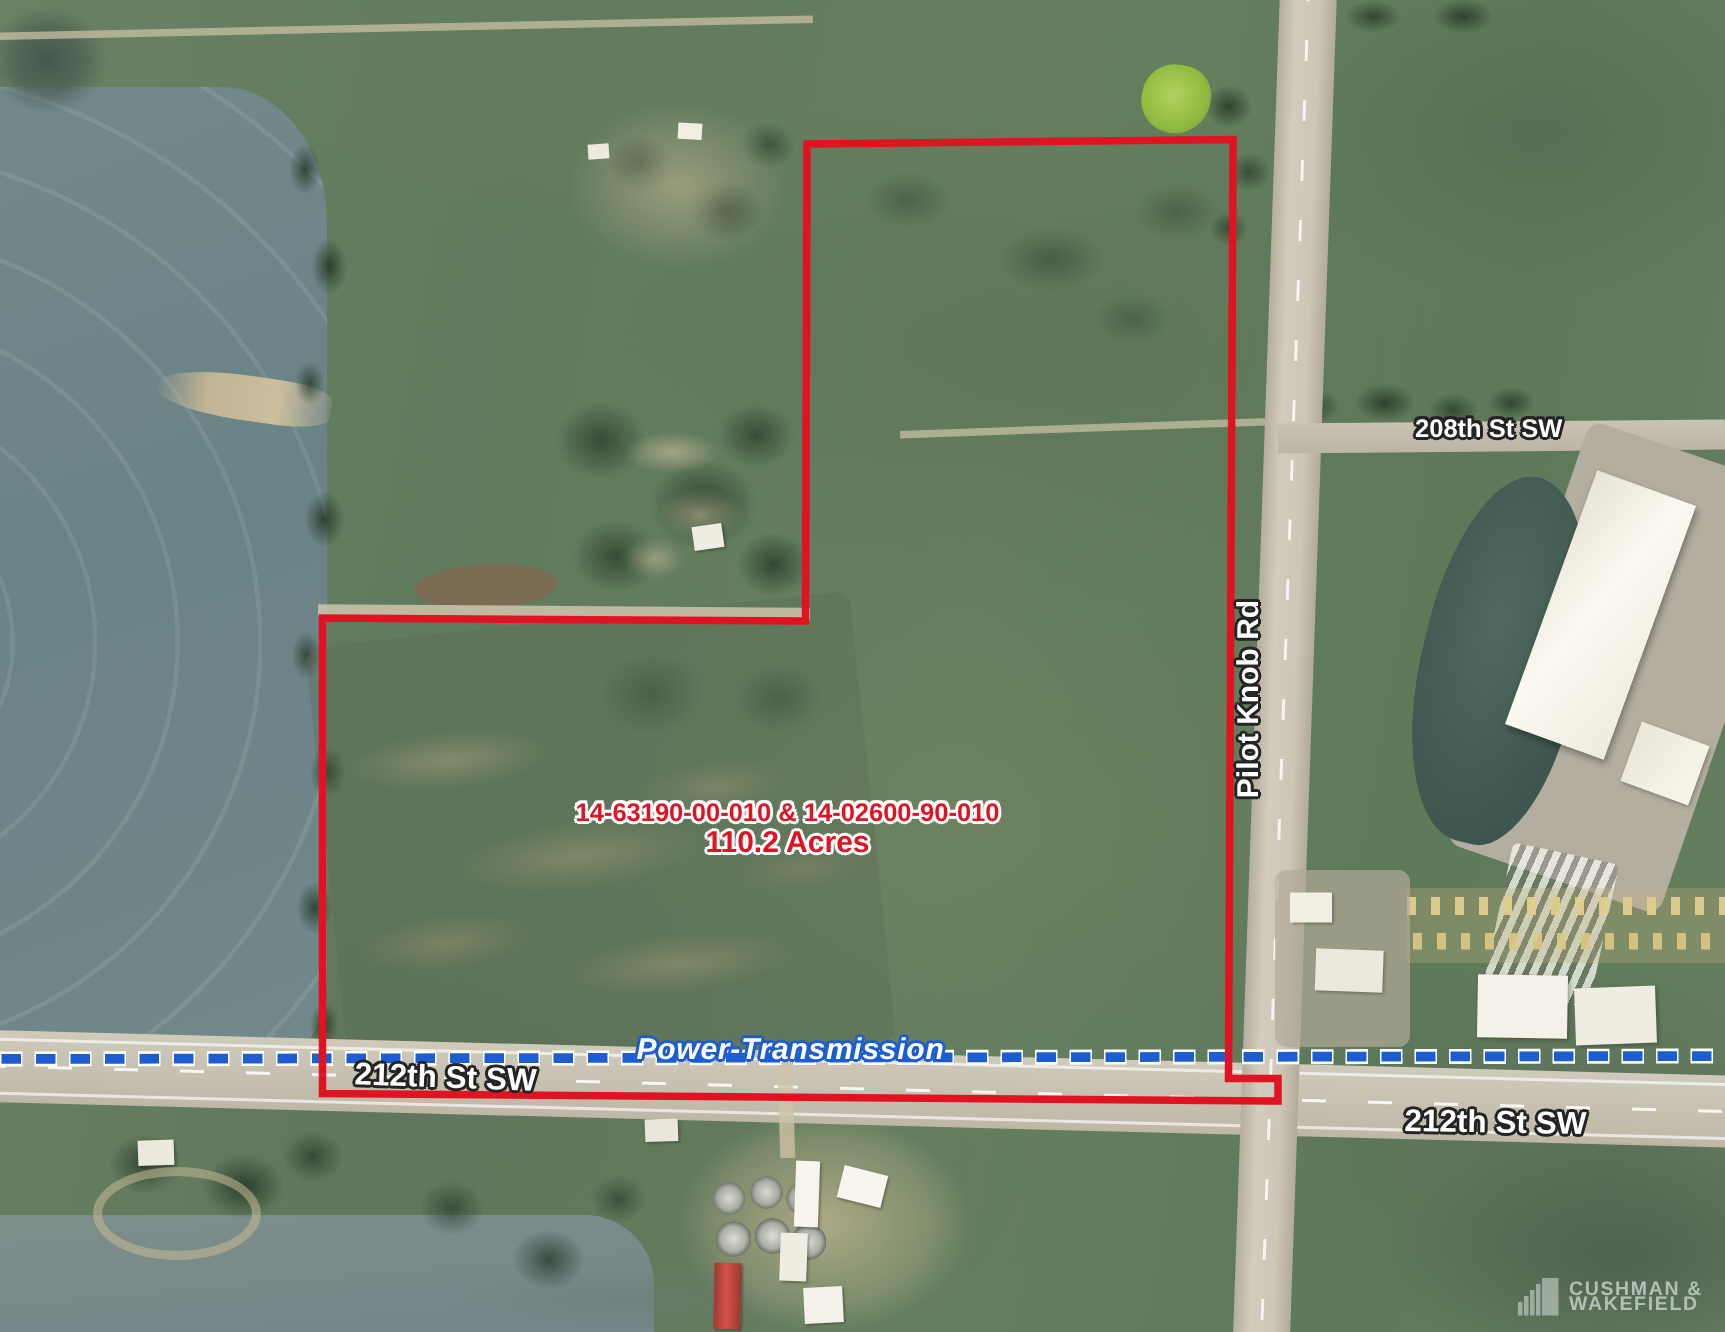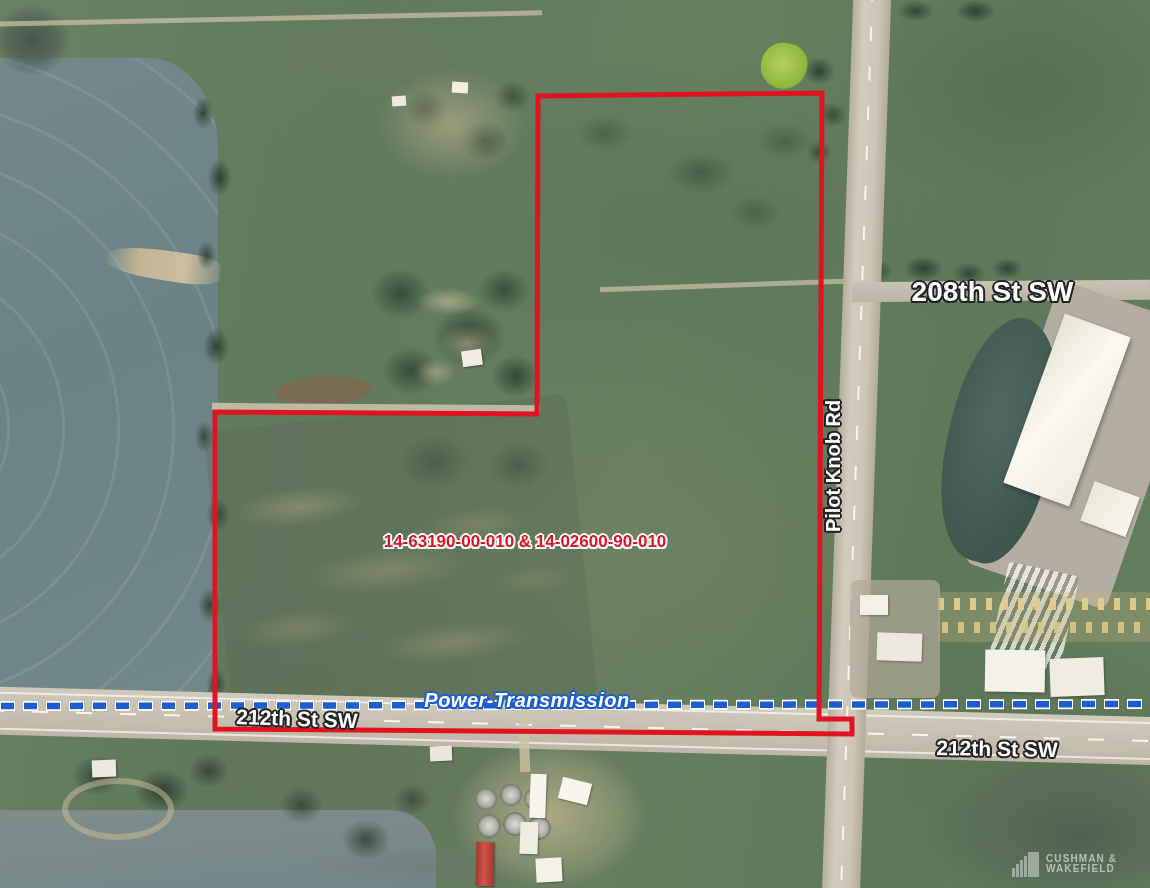--- a/index.html
+++ b/index.html
@@ -220,33 +220,33 @@
      1.5px 1.5px 0 #242424,-1.5px 1.5px 0 #242424,1.5px -1.5px 0 #242424,-1.5px -1.5px 0 #242424;}
   .o-blue{color:#ffffff;text-shadow:
      2px 0 0 #1c5ed2,-2px 0 0 #1c5ed2,0 2px 0 #1c5ed2,0 -2px 0 #1c5ed2,
      1.5px 1.5px 0 #1c5ed2,-1.5px 1.5px 0 #1c5ed2,1.5px -1.5px 0 #1c5ed2,-1.5px -1.5px 0 #1c5ed2; font-style: italic;}
   .o-white{color:#e01322;text-shadow:
      2px 0 0 #fff,-2px 0 0 #fff,0 2px 0 #fff,0 -2px 0 #fff,
      1.5px 1.5px 0 #fff,-1.5px 1.5px 0 #fff,1.5px -1.5px 0 #fff,-1.5px -1.5px 0 #fff;}
   #parcel-label{left:325px;top:531px;width:400px;text-align:center;font-size:20px;}
   #parcel-label .line{position:static;display:block;line-height:21px;}
   #parcel-label .ids{font-size:17px;}
-  #label-208{left:885px;top:277px;width:215px;text-align:center;font-size:28px;}
+  #label-208{left:885px;top:277px;width:215px;text-align:center;font-size:17px;}
   #label-pk{left:833px;top:466px;transform:translate(-50%,-50%) rotate(-90deg);font-size:20px;}
   #label-212l{left:227px;top:708px;width:140px;text-align:center;font-size:21px;transform:rotate(2deg);}
   #label-212r{left:927px;top:738px;width:140px;text-align:center;font-size:21px;transform:rotate(1deg);}
   #label-power{left:375px;top:690px;width:304px;text-align:center;font-size:20px;letter-spacing:.5px;}
 
   
   #watermark{left:1012px;top:845px;width:134px;height:38px;display:flex;align-items:center;gap:7px;opacity:.85;}
   #wm-icon{position:static;display:flex;align-items:flex-end;gap:1px;height:26px;}
   #wm-icon span{position:static;display:block;width:3px;background:rgba(213,221,215,.65);}
   #wm-icon .b1{height:9px;}#wm-icon .b2{height:13px;}#wm-icon .b3{height:17px;}#wm-icon .b4{height:21px;}
   #wm-icon .blk{width:11px;height:25px;}
-  #wm-text{position:static;font-size:10px;font-weight:bold;letter-spacing:1.1px;
+  #wm-text{position:static;font-size:13px;font-weight:bold;letter-spacing:1.1px;
     color:rgba(216,223,217,.85);line-height:10px;}
   #wm-text div{position:static;}
 </style>
 </head>
 <body>
 
 <div id="map-root">
   <div id="terrain"></div>
 
   <div id="water-lake"></div>
@@ -309,20 +309,21 @@
   <div id="dark-br"></div>
 
   <svg id="overlay" viewBox="0 0 1150 888">
     <path d="M0,706 L1150,704" fill="none" stroke="#ffffff" stroke-width="10" stroke-dasharray="15 8"></path>
     <path d="M0,706 L1150,704" fill="none" stroke="#1c5ed2" stroke-width="6.5" stroke-dasharray="13 10" stroke-dashoffset="-1"></path>
     <path d="M538,96 L822,93 L819,719 L852,719 L852,734 L215,729 L215,412 L537,414 Z" fill="none" stroke="#e01322" stroke-width="5" stroke-linejoin="miter"></path>
   </svg>
 
   <div id="parcel-label" class="lbl o-white">
     <span class="line ids">14-63190-00-010 &amp; 14-02600-90-010</span>
+    <span class="line">110.2 Acres</span>
   </div>
 
   <div id="label-208" class="lbl o-dark">208th St SW</div>
   <div id="label-pk" class="lbl o-dark">Pilot Knob Rd</div>
   <div id="label-212l" class="lbl o-dark">212th St SW</div>
   <div id="label-212r" class="lbl o-dark">212th St SW</div>
   <div id="label-power" class="lbl o-blue">Power-Transmission</div>
 
   <div id="watermark">
     <div id="wm-icon">

